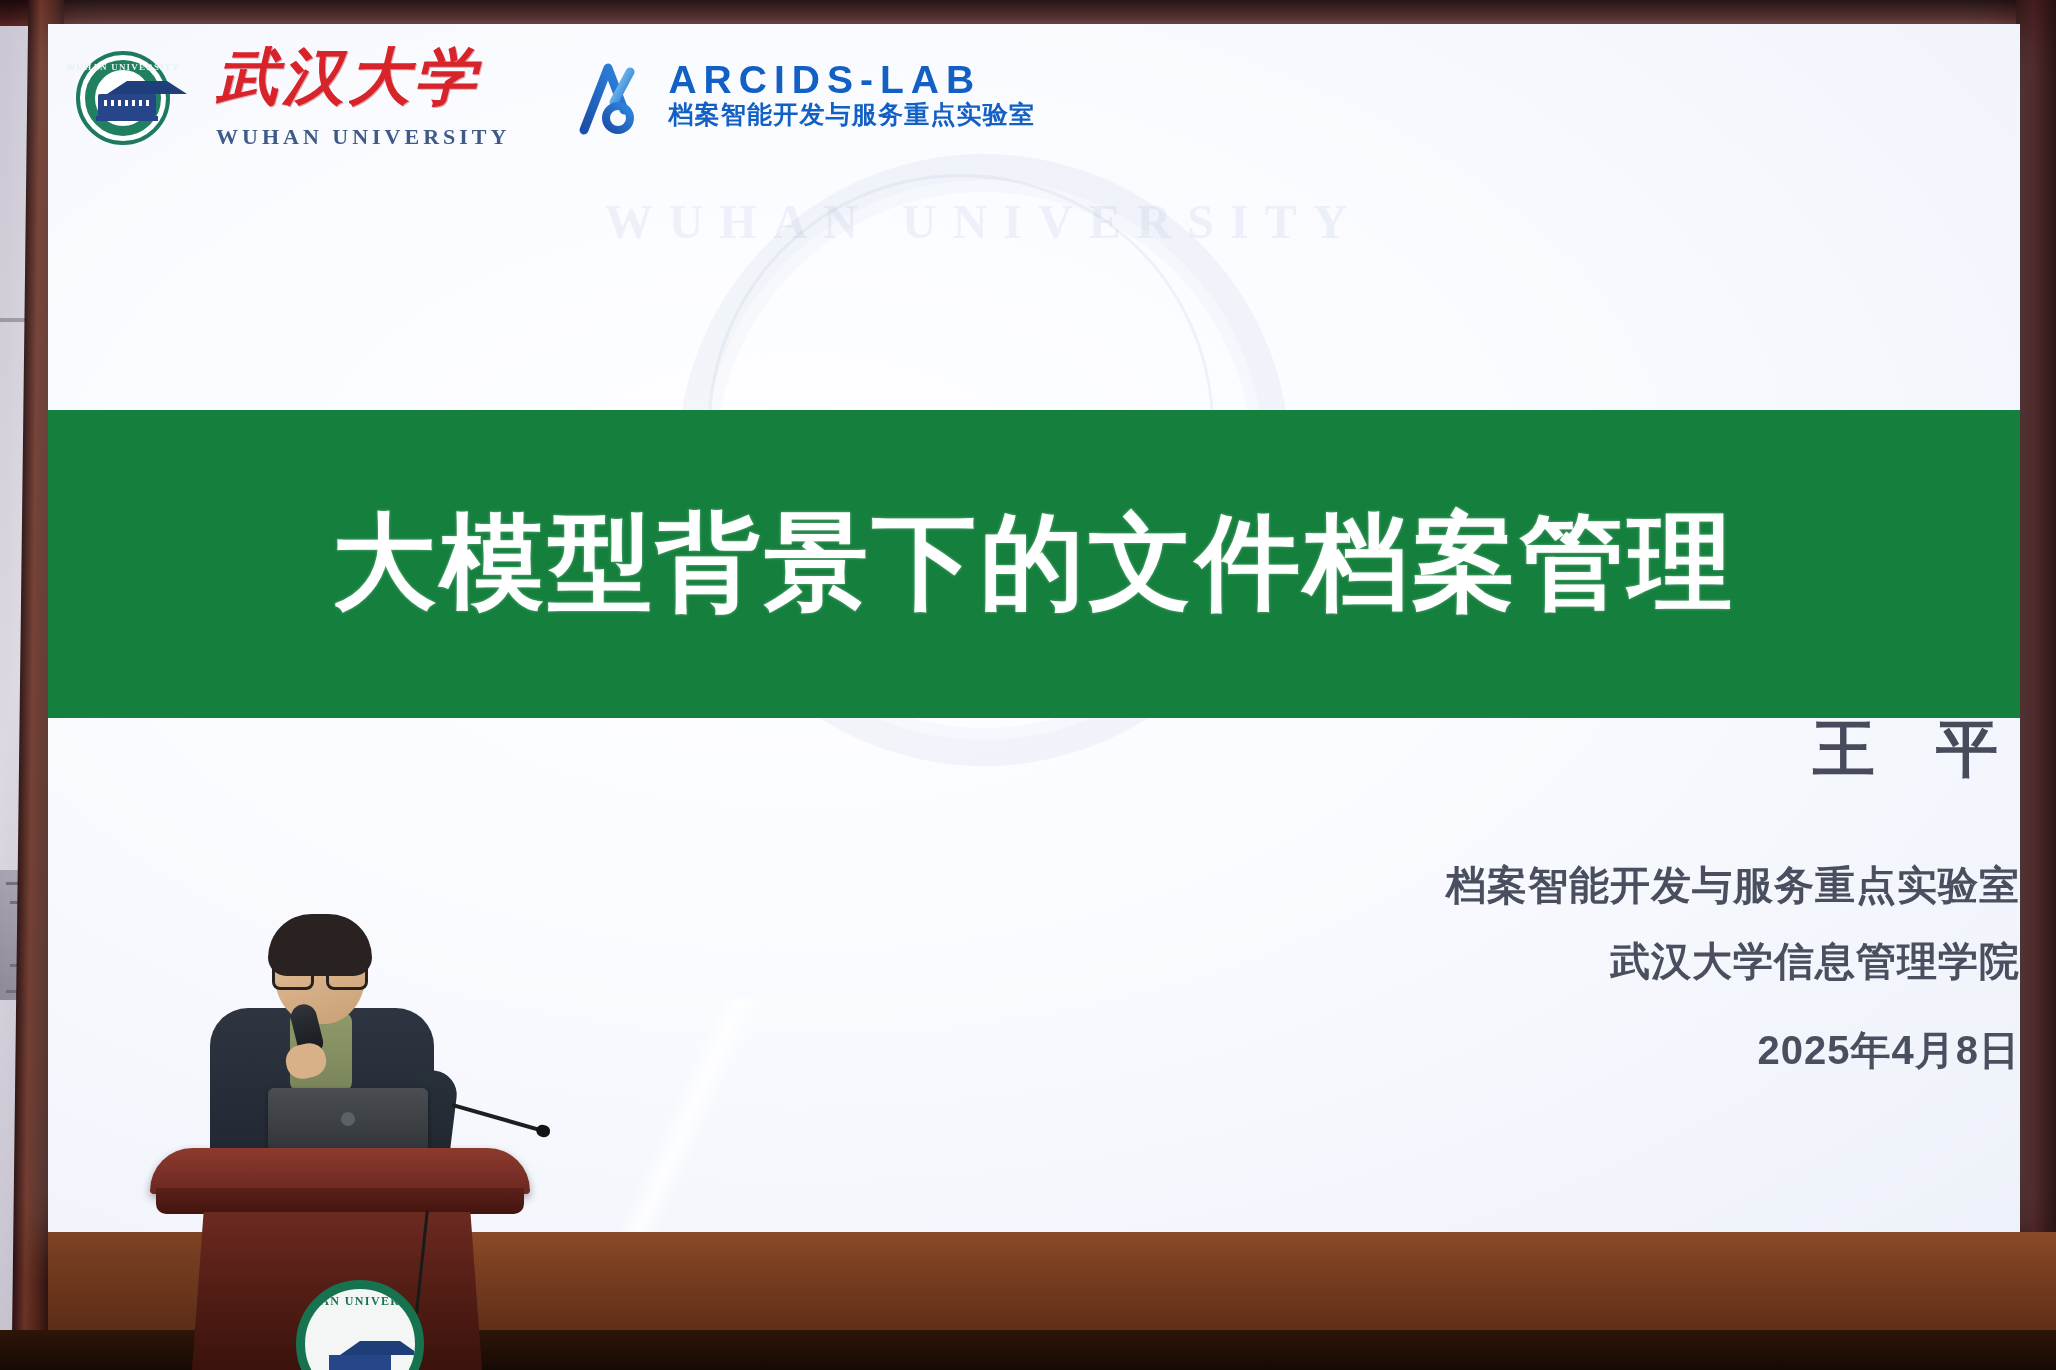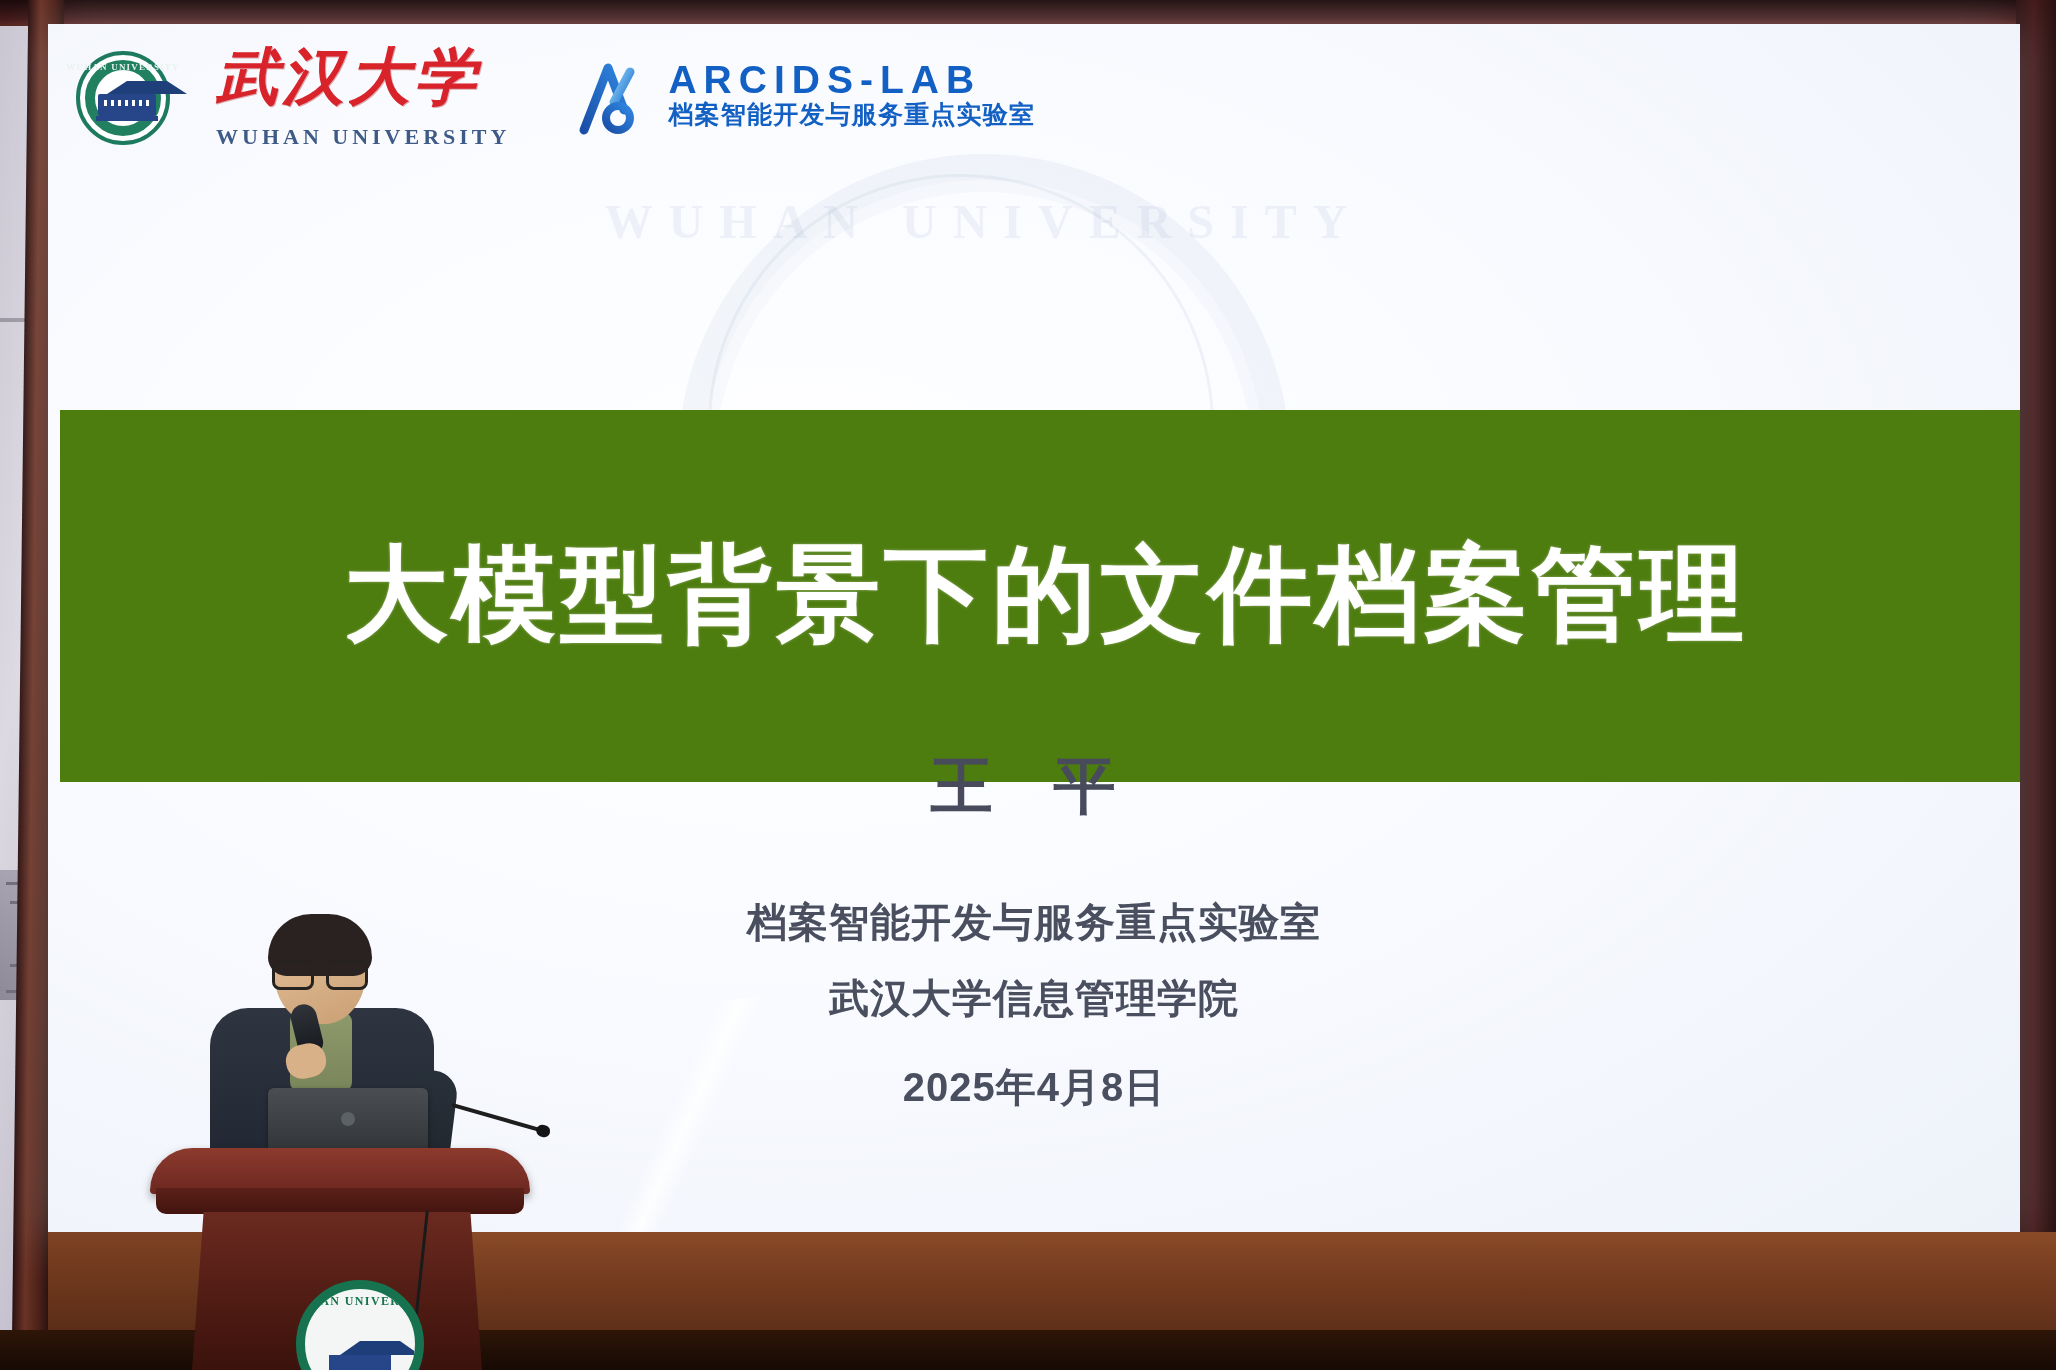--- a/index.html
+++ b/index.html
@@ -85,28 +85,28 @@
          color:#3e5a86;font-weight:600;text-align:center;}
 
   .arcids{display:flex;align-items:flex-start;gap:18px;margin-left:18px;}
   .arcids-mark{position:relative;width:76px;height:76px;flex:none;}
   .arcids-mark svg{position:absolute;left:0;top:0;}
   .arcids-text{display:flex;flex-direction:column;gap:3px;}
   .arcids-en{font-size:39px;font-weight:800;letter-spacing:7px;color:#1360c4;line-height:1;}
   .arcids-cn{font-size:25px;font-weight:800;letter-spacing:1.2px;color:#1360c4;line-height:1;}
 
   
-  .banner{position:absolute;left:12px;top:386px;width:1972px;height:372px;background:#4d7c0f;}
+  .banner{position:absolute;left:0px;top:386px;width:1972px;height:308px;background:#15803d;}
   .banner-title{position:absolute;left:0;right:0;top:50%;transform:translateY(-50%);
         text-align:center;color:#fff;font-size:104px;font-weight:900;letter-spacing:4px;
         font-family:"DejaVu Sans","Liberation Sans",sans-serif;
         text-shadow:0 0 3px rgba(255,255,255,.4);}
 
   
-  .presenter{position:absolute;left:0;right:0;top:720px;text-align:center;color:#4b5060;}
+  .presenter{position:absolute;left:0;right:0;top:683px;text-align:right;color:#4b5060;}
   .pname{font-size:62px;font-weight:700;letter-spacing:22px;color:#474b5c;margin:0 0 56px 0;}
   .paff{font-size:40px;font-weight:600;line-height:1.9;color:#4a4f60;letter-spacing:1px;}
   .paff div{margin:0;}
   .pdate{font-size:40px;font-weight:600;color:#4a4f60;margin-top:24px;letter-spacing:1px;}
 
   
   .stage{position:absolute;left:48px;top:1232px;width:2008px;height:138px;
          background:linear-gradient(180deg,#8a4b28 0%,#7a3f21 25%,#5e2e18 75%,#44200f 100%);}
   .stage:before{content:"";position:absolute;left:0;top:0;width:340px;height:138px;
          background:linear-gradient(180deg,#7e4223,#4e2512);border-right:2px solid #3a1b0d;}

